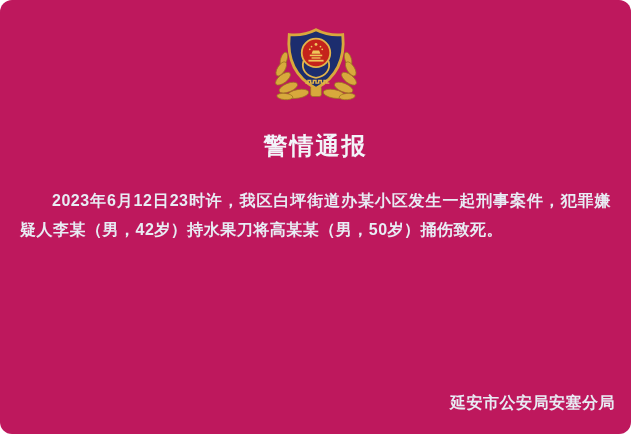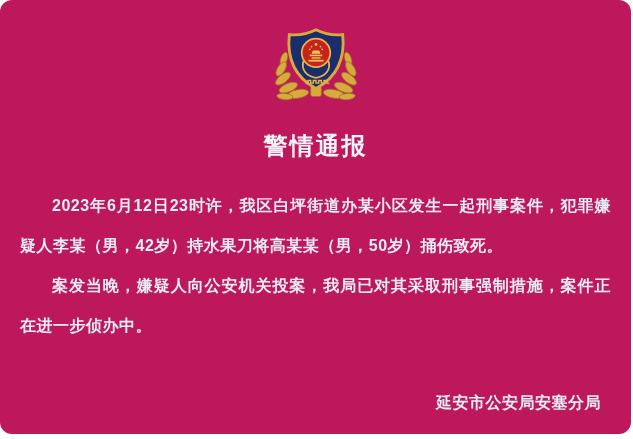--- a/index.html
+++ b/index.html
@@ -29,33 +29,33 @@
     margin-top: 17px;
     text-align: center;
     font-size: 24px;
     font-weight: bold;
     letter-spacing: 2px;
     color: #f2f4f9;
   }
   .notice-body {
     margin: 24px 20px 0 20px;
     font-size: 16px;
-    line-height: 40px;
+    line-height: 29px;
     font-weight: bold;
     letter-spacing: 0.5px;
     color: #e8ecf4;
     text-align: justify;
   }
   .notice-body p {
     margin: 0;
     text-indent: 2em;
   }
   .signature {
     position: absolute;
-    right: 30px;
+    right: 16px;
     bottom: 15px;
     text-align: right;
     font-size: 16px;
     font-weight: bold;
     letter-spacing: 0.5px;
     line-height: 32px;
     color: #e8ecf4;
   }
 </style>
 </head>
@@ -105,20 +105,19 @@
 
         <path d="M38 63 h3 v-3 h3 v3 h3 v-3 h3 v3 h3 v-3 h3 v3 h3 v-3 h3 v3 h3" fill="none" stroke="#e3b54b" stroke-width="1.6"></path>
       </svg>
     </span>
   </div>
 
   <div class="notice-title">警情通报</div>
 
   <div class="notice-body">
     <p>2023年6月12日23时许，我区白坪街道办某小区发生一起刑事案件，犯罪嫌疑人李某（男，42岁）持水果刀将高某某（男，50岁）捅伤致死。</p>
-    <p>案发当晚，嫌疑人向公安机关投案，我局已对其采取刑事强制措施，案件正在进一步侦办中。</p>
   </div>
 
   <div class="signature">
     <div>延安市公安局安塞分局</div>
   </div>
 
 </div>
 
 </body></html>

